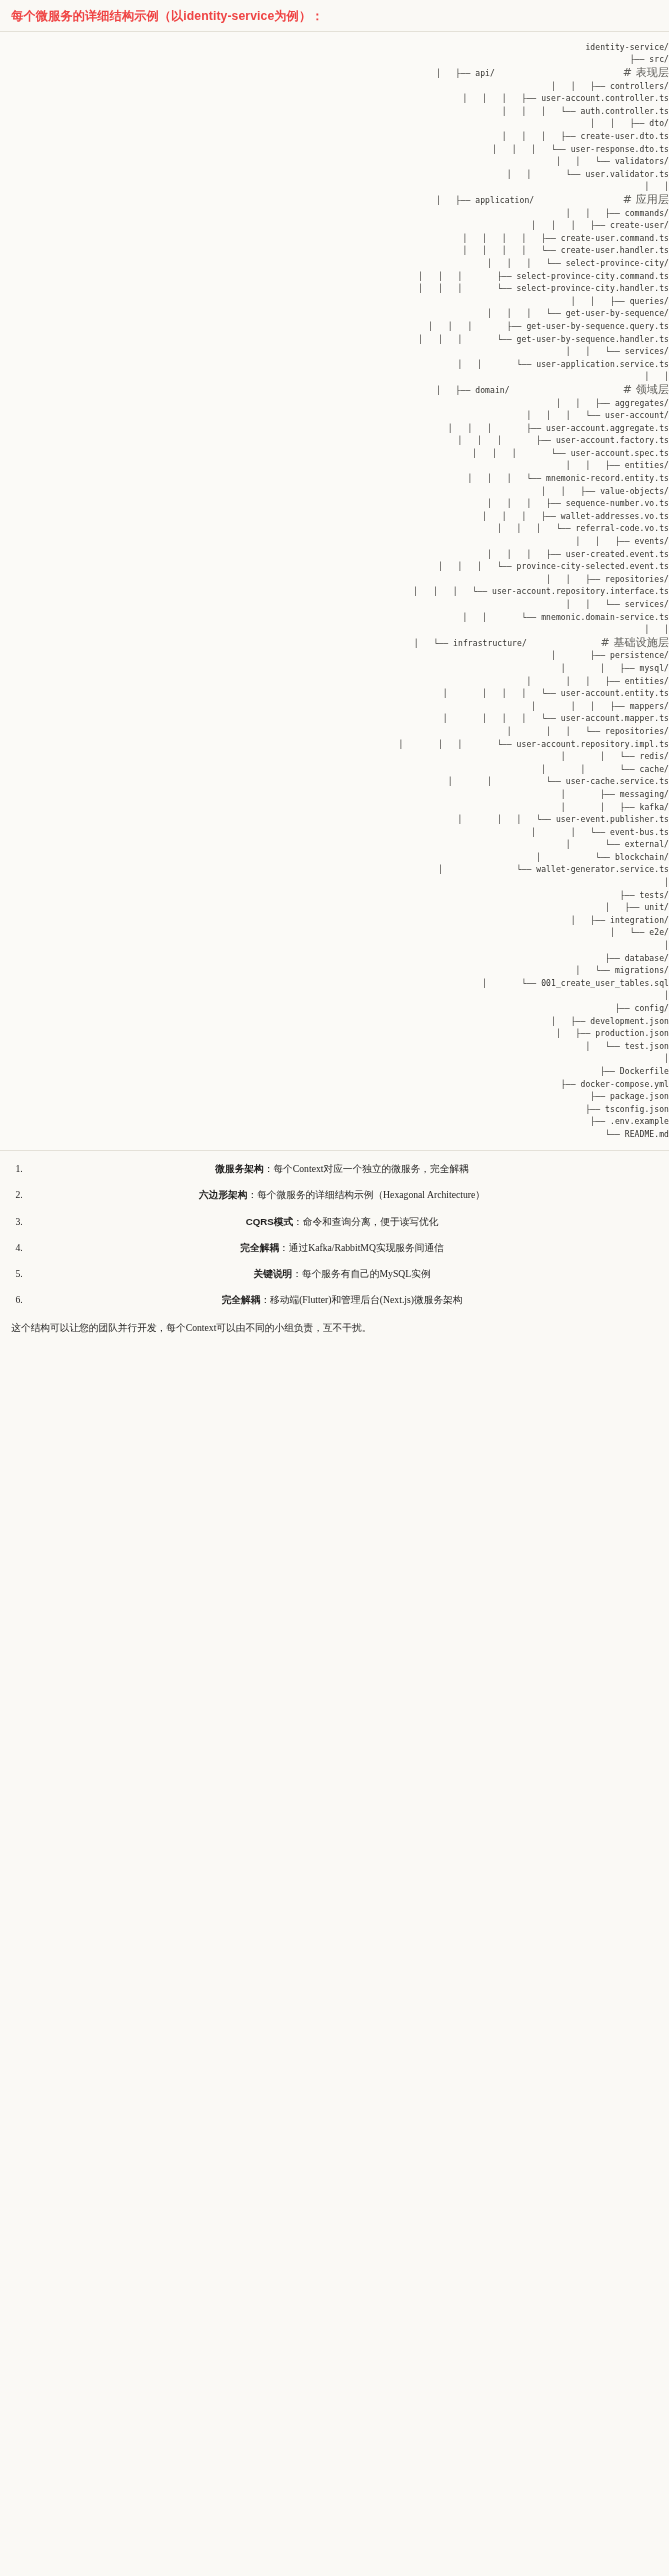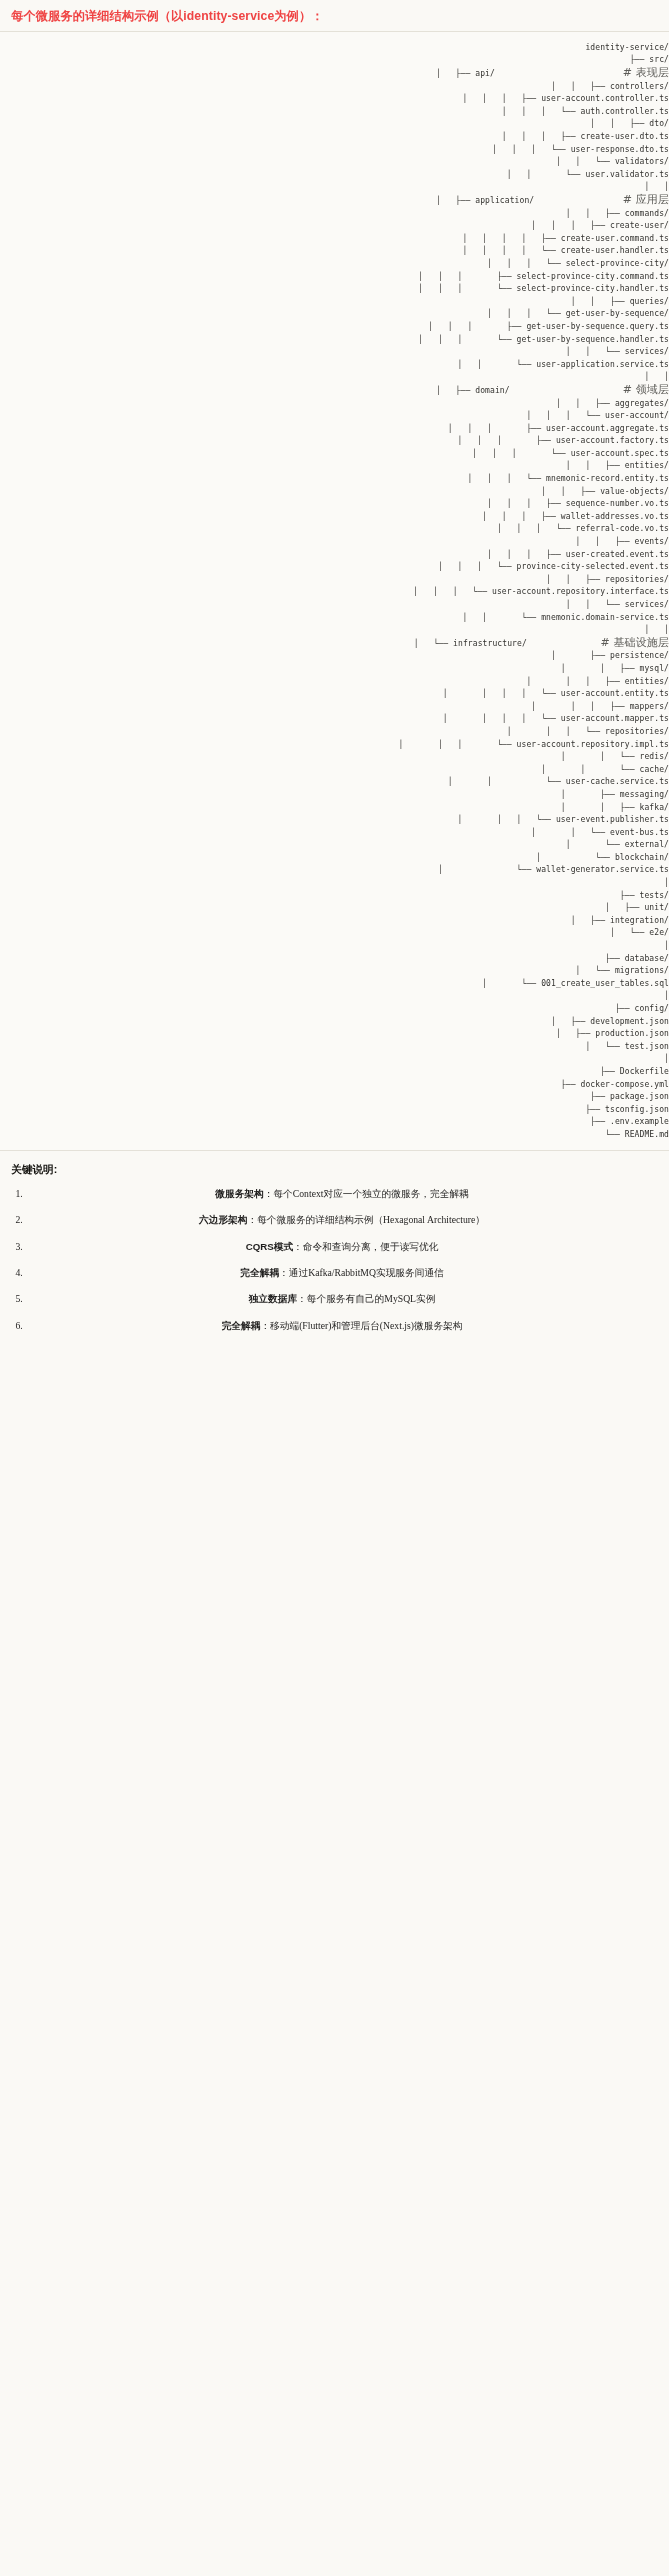--- a/index.html
+++ b/index.html
@@ -196,25 +196,25 @@
 ├── docker-compose.yml
 ├── package.json
 ├── tsconfig.json
 ├── .env.example
 └── README.md</pre>
   </div>
 
   <div class="rule"></div>
 
   <div class="keypoints">
-    <h3 class="kp-title">关键说明:</h3>
     <ol class="kp-list">
         <li><span class="kp-term">微服务架构</span><span class="kp-sep">：</span><span class="kp-desc">每个Context对应一个独立的微服务，完全解耦</span></li>
         <li><span class="kp-term">六边形架构</span><span class="kp-sep">：</span><span class="kp-desc">每个微服务的详细结构示例（Hexagonal Architecture）</span></li>
         <li><span class="kp-term">CQRS模式</span><span class="kp-sep">：</span><span class="kp-desc">命令和查询分离，便于读写优化</span></li>
         <li><span class="kp-term">完全解耦</span><span class="kp-sep">：</span><span class="kp-desc">通过Kafka/RabbitMQ实现服务间通信</span></li>
-        <li><span class="kp-term">独立数据库</span><span class="kp-sep">：</span><span class="kp-desc">每个服务有自己的MySQL实例</span></li>
+        <li><span class="kp-term">关键说明</span><span class="kp-sep">：</span><span class="kp-desc">每个服务有自己的MySQL实例</span></li>
         <li><span class="kp-term">完全解耦</span><span class="kp-sep">：</span><span class="kp-desc">移动端(Flutter)和管理后台(Next.js)微服务架构</span></li>
       </ol>
+    <p class="kp-footer">这个结构可以让您的团队并行开发，每个Context可以由不同的小组负责，互不干扰。</p>
   </div>
 
 </div>
 
 
 </body></html>

